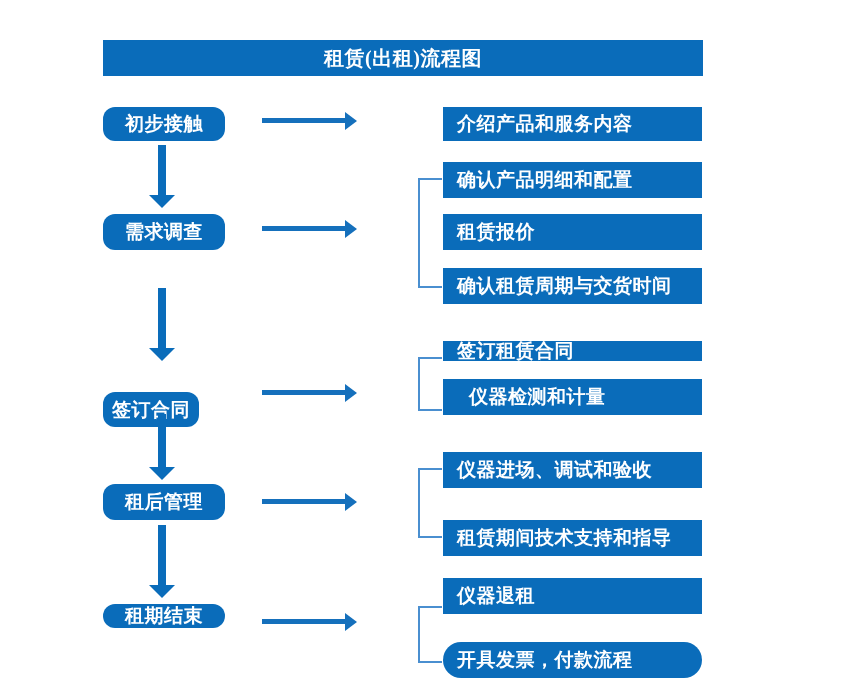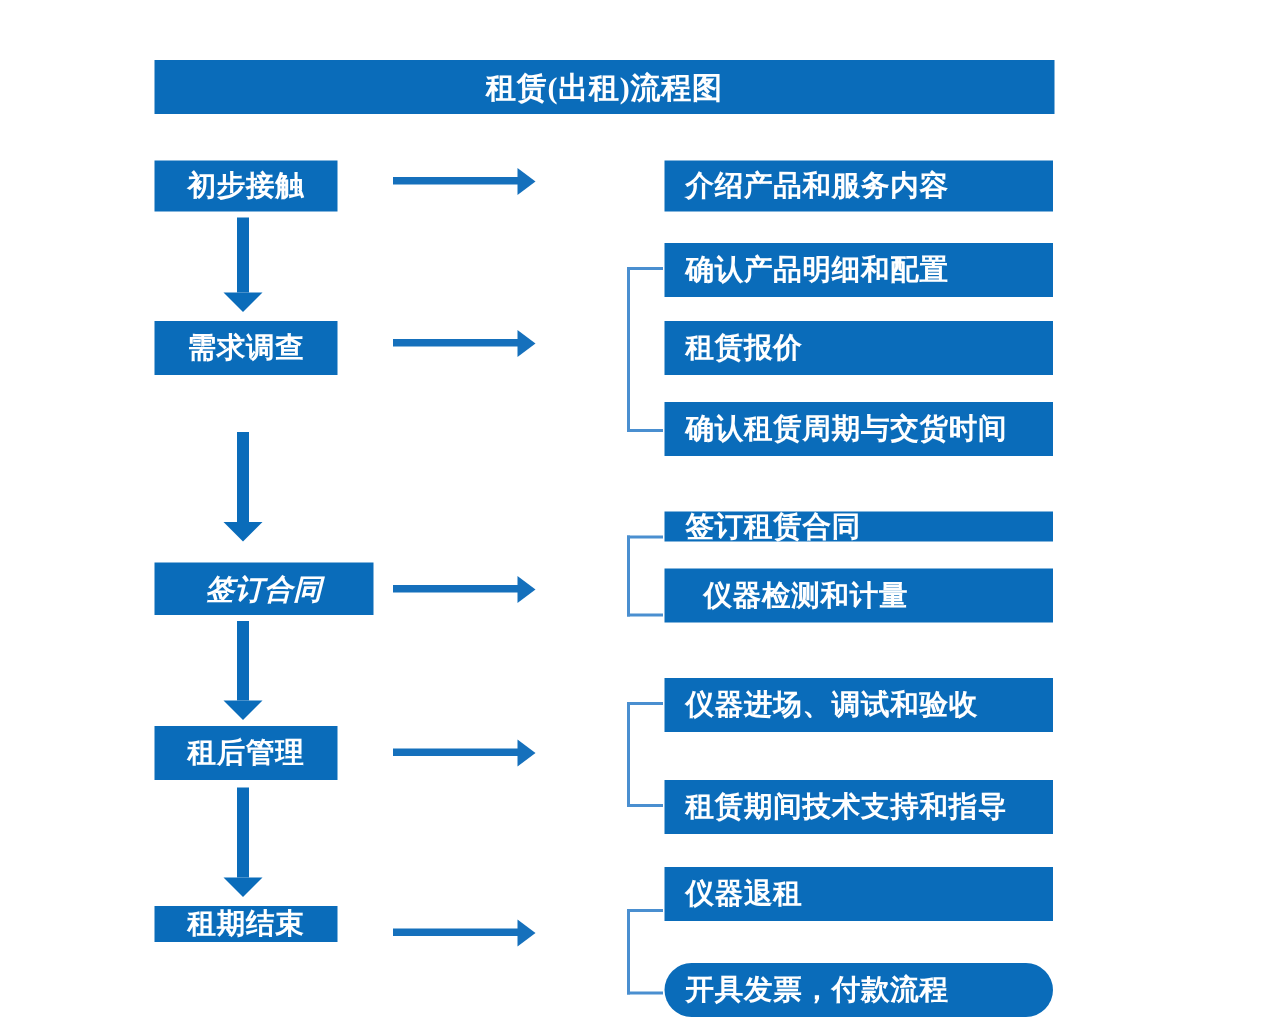--- a/index.html
+++ b/index.html
@@ -40,20 +40,21 @@
     font-size: 19px;
     font-weight: bold;
     display: flex;
     align-items: center;
     letter-spacing: 0.5px;
     box-sizing: border-box;
   }
   .node-box.left {
     justify-content: center;
     padding: 0 6px;
+    border-radius: 12px;
   }
   .node-box.right {
     justify-content: flex-start;
     padding-left: 14px;
     text-align: center;
   }
   
   .v-arrow {
     position: absolute;
     width: 26px;
@@ -136,21 +137,21 @@
     <div class="shaft" style="height:60px;"></div>
     <div class="head" style="top:60px;"></div>
   </div>
 
   <div class="bracket" style="left:418px; top:150px; width:24px; height:110px;"></div>
 
   <div class="node-box right" style="left:443px; top:134px; width:259px; height:36px;">确认产品明细和配置</div>
   <div class="node-box right" style="left:443px; top:186px; width:259px; height:36px;">租赁报价</div>
   <div class="node-box right" style="left:443px; top:240px; width:259px; height:36px;">确认租赁周期与交货时间</div>
 
-  <div class="node-box left" style="left:103px; top:347px; width:146px; height:35px;font-style:italic;">签订合同</div>
+  <div class="node-box left" style="left:103px; top:364px; width:96px; height:35px;">签订合同</div>
 
   <div class="h-arrow" style="left:262px; top:356px; width:95px;">
     <div class="shaft" style="width:84px;"></div>
     <div class="head" style="left:83px;"></div>
   </div>
 
   <div class="v-arrow" style="left:149px; top:386px; height:66px;">
     <div class="shaft" style="height:53px;"></div>
     <div class="head" style="top:53px;"></div>
   </div>

